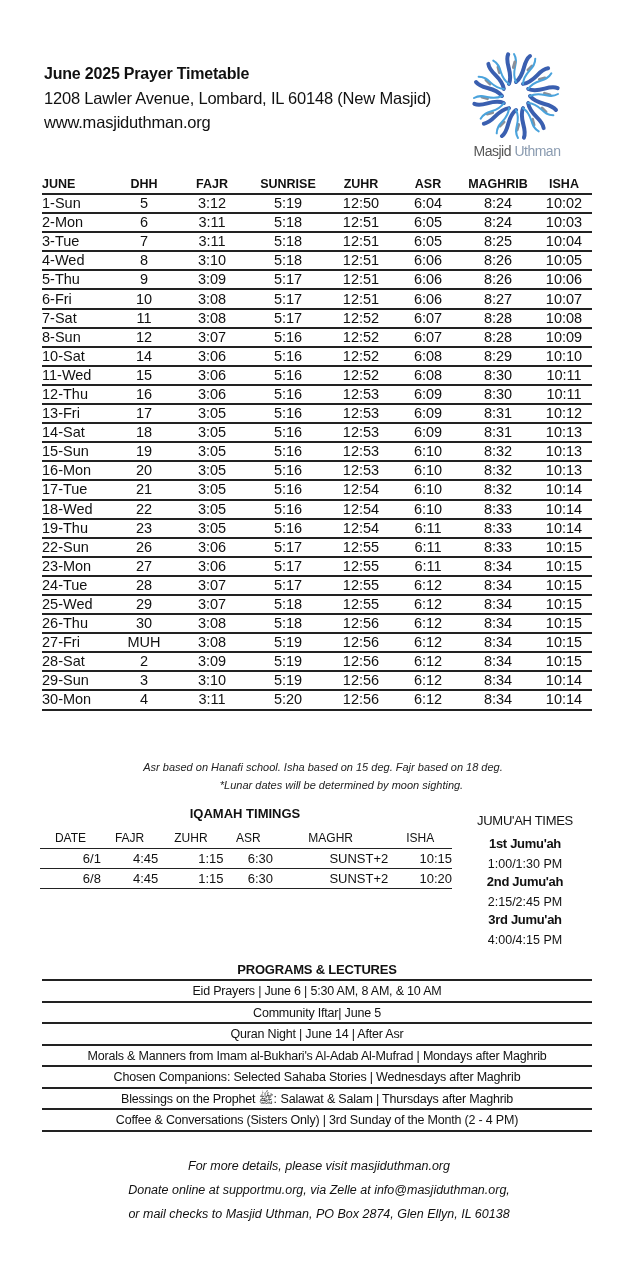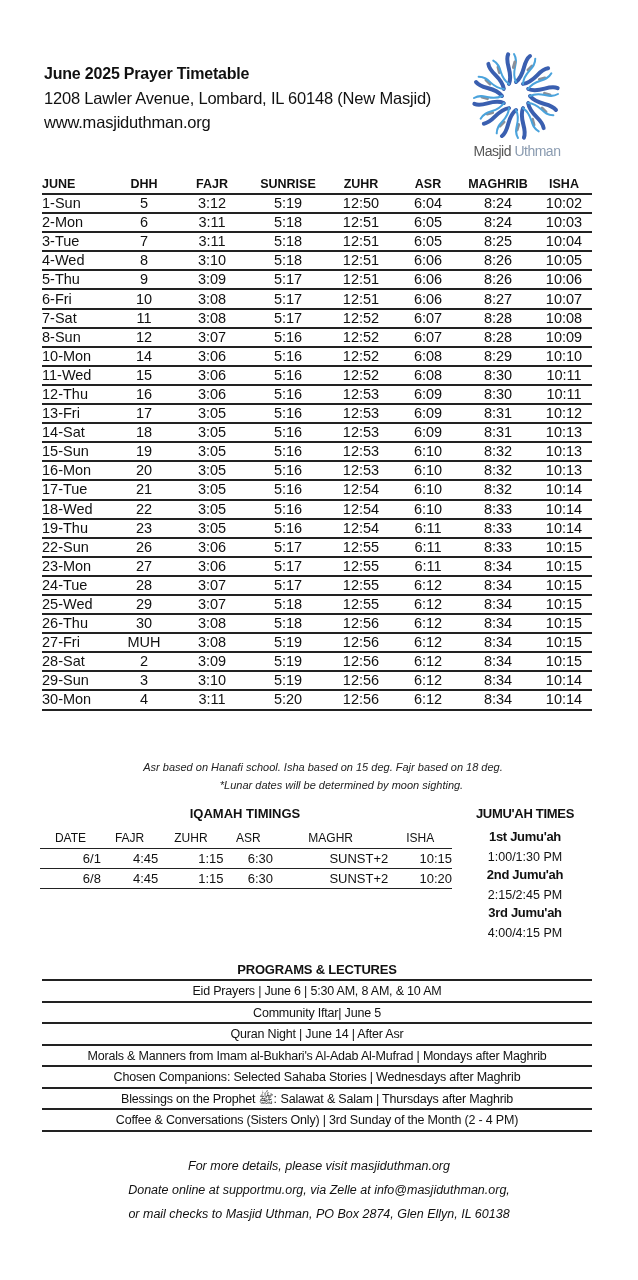--- a/index.html
+++ b/index.html
@@ -31,21 +31,21 @@
   .notes { position: absolute; left: 4px; width: 638px; text-align: center; font-style: italic; font-size: 11px; color: #222; }
   .note1 { top: 761px; }
   .note2 { top: 779px; padding-left: 37px; }
 
   .iqamah-title { position: absolute; left: 30px; top: 806px; width: 430px; text-align: center; font-size: 13px; font-weight: bold; }
   table.iqamah { position: absolute; left: 40px; top: 828px; width: 412px; border-collapse: collapse; }
   table.iqamah th { font-size: 12px; font-weight: normal; height: 20px; text-align: center; border-bottom: 1.5px solid #222; }
   table.iqamah td { font-size: 13px; height: 20px; text-align: right; border-bottom: 1.5px solid #222; }
 
   .jumuah { position: absolute; left: 450px; top: 806px; width: 150px; text-align: center; }
-  .jumuah .jt { font-size: 13px; font-weight: bold; height: 22px; line-height: 16px; letter-spacing: -0.3px; }
+  .jumuah .jt { font-size: 13px; font-weight: normal; height: 22px; line-height: 16px; letter-spacing: -0.3px; margin-top: 7px; }
   .jumuah .jn { font-size: 13px; font-weight: bold; height: 20px; line-height: 18px; letter-spacing: -0.3px; }
   .jumuah .jv { font-size: 12.5px; height: 18px; line-height: 18px; }
 
   .programs-title { position: absolute; left: 42px; top: 962px; width: 550px; text-align: center; font-size: 13px; font-weight: bold; letter-spacing: -0.2px; }
   .programs { position: absolute; left: 42px; top: 979px; width: 550px; border-top: 2px solid #222; }
   .program { height: 21.5px; line-height: 20px; font-size: 12.5px; text-align: center; border-bottom: 2px solid #222; letter-spacing: -0.2px; }
 
   .footer { position: absolute; left: 0; width: 638px; text-align: center; font-style: italic; font-size: 12.5px; color: #111; }
   .f1 { top: 1159px; }
   .f2 { top: 1183px; }
@@ -176,21 +176,21 @@
         <td>8-Sun</td>
         <td>12</td>
         <td>3:07</td>
         <td>5:16</td>
         <td>12:52</td>
         <td>6:07</td>
         <td>8:28</td>
         <td>10:09</td>
       </tr>
       <tr>
-        <td>10-Mon</td>
+        <td>10-Sat</td>
         <td>14</td>
         <td>3:06</td>
         <td>5:16</td>
         <td>12:52</td>
         <td>6:08</td>
         <td>8:29</td>
         <td>10:10</td>
       </tr>
       <tr>
         <td>11-Wed</td>

